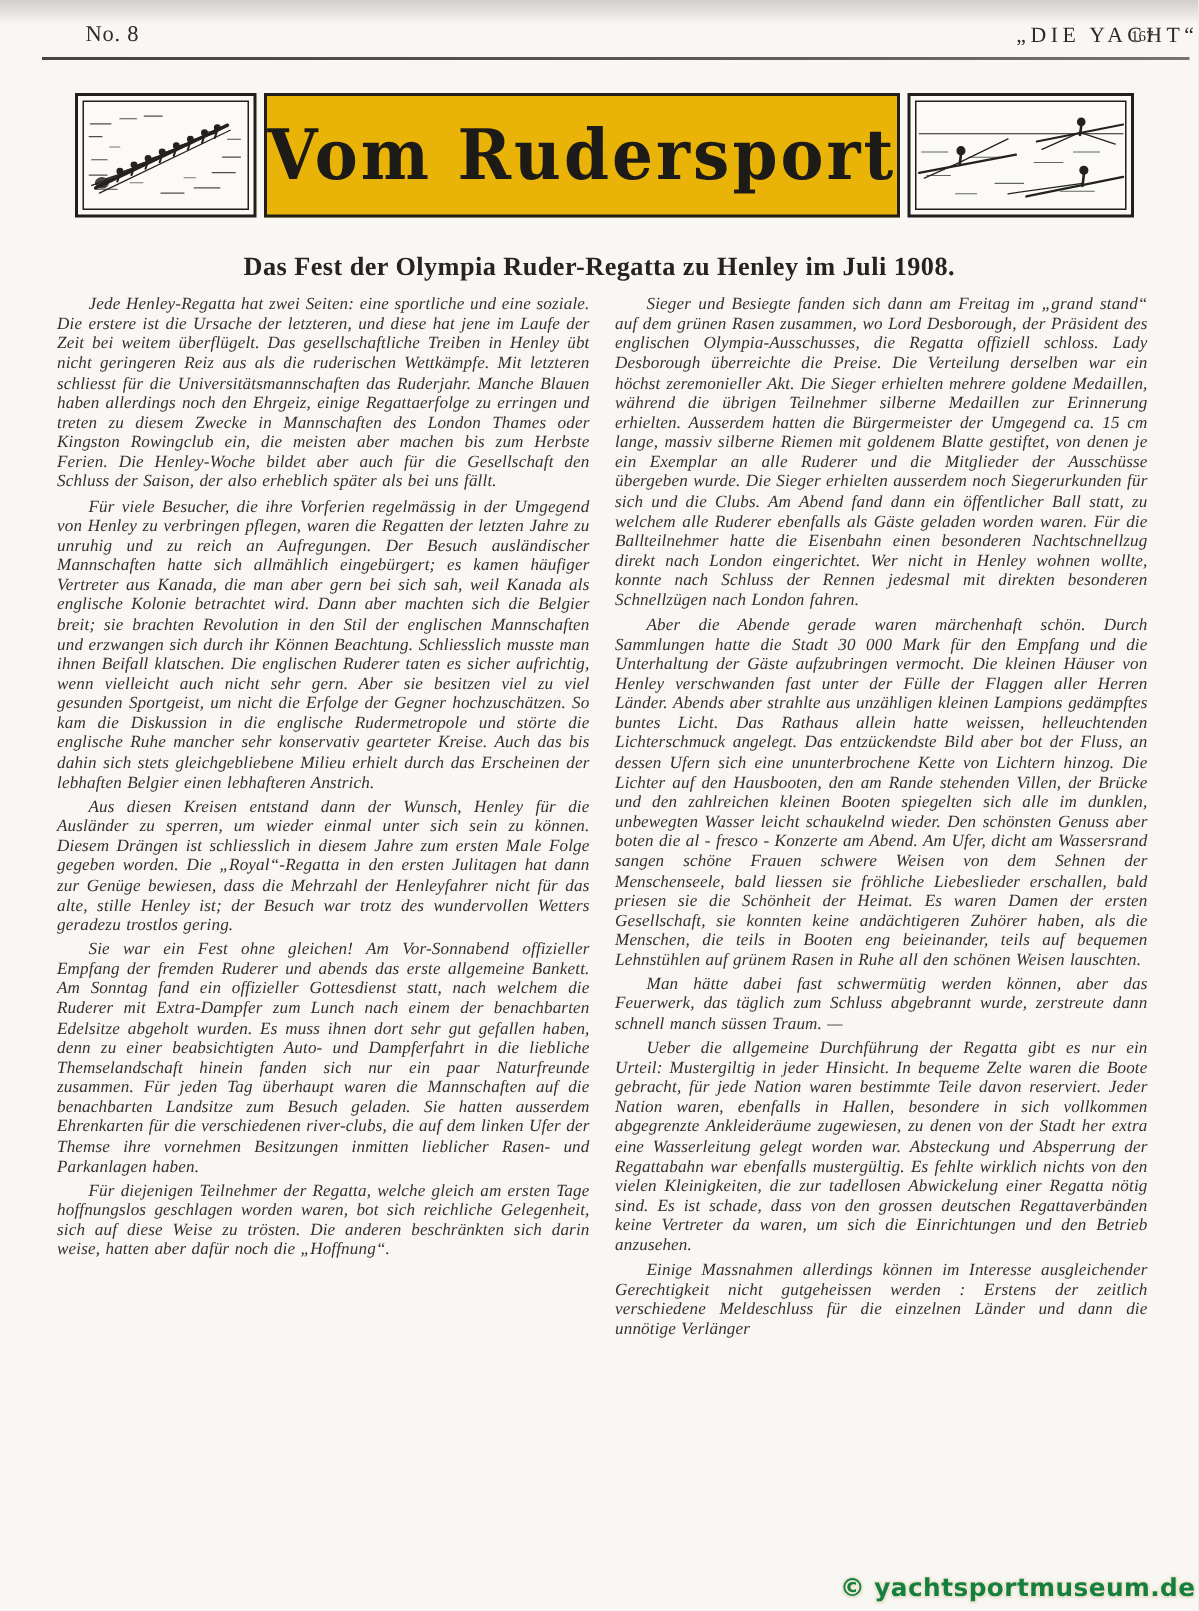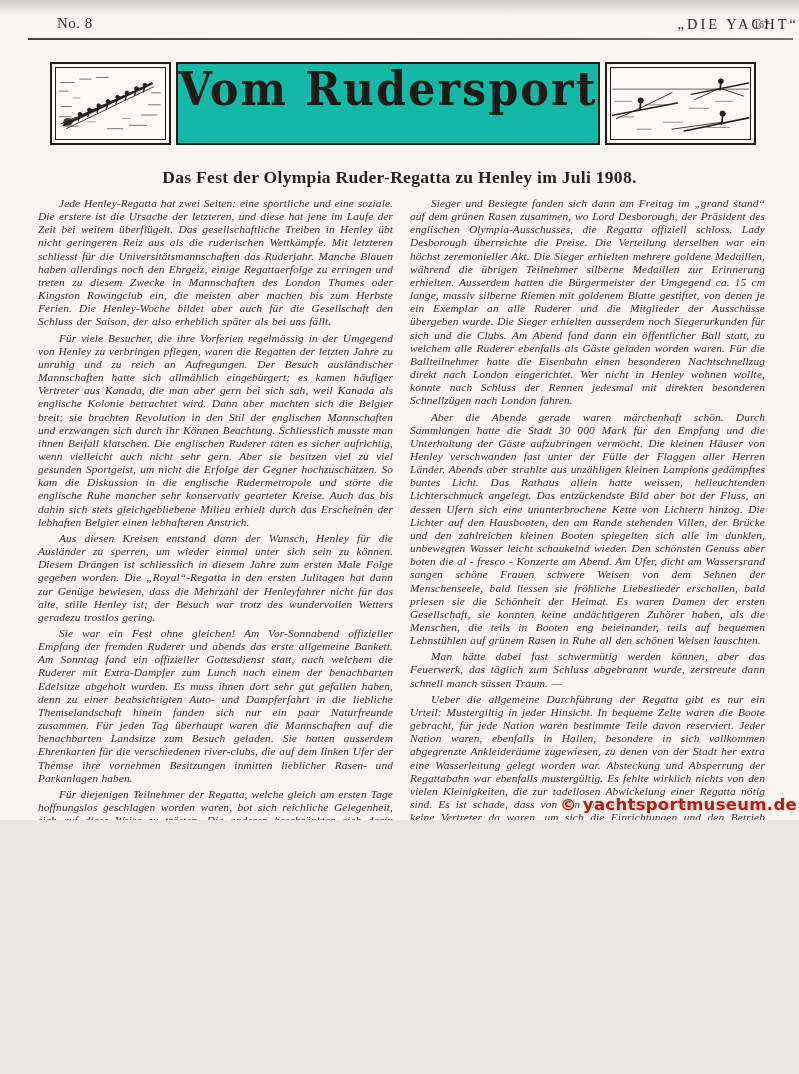--- a/index.html
+++ b/index.html
@@ -1,17 +1,17 @@
 <!DOCTYPE html>
 <html><head>
 <meta charset="utf-8">
 <style>
   html,body { margin:0; padding:0; background:#e9e8e4; }
   .page {
-    position:relative; width:799px; height:820px; margin:0 auto;
+    position:relative; width:799px; height:1074px; margin:0 auto;
     background:#f8f7f3; overflow:hidden;
     font-family:"Liberation Serif", serif; color:#2e2b26;
   }
   .page::before {
     content:""; position:absolute; left:0; top:0; right:0; height:16px;
     background:linear-gradient(180deg,#cfcecb 0%, rgba(248,247,243,0) 100%);
     pointer-events:none;
   }
   
   .issue   { position:absolute; left:57px;  top:15px; font-size:15px; letter-spacing:0.5px; }
@@ -19,22 +19,22 @@
   .pageno  { position:absolute; right:30px; top:19px; font-size:10px;margin-left:27px; }
   .rule    { position:absolute; top:38px; left:28px; right:6px; height:2px;
              background:linear-gradient(90deg,#46443f 0%, #5a5853 55%, #76746e 100%); }
   
   .banner { position:absolute; top:62px; left:50px; width:706px; height:83px; display:flex; }
   .art-box { border:2px solid #211f1b; background:#faf9f5; padding:3px; box-sizing:border-box; }
   .art-box .inner { border:1px solid #211f1b; width:100%; height:100%; box-sizing:border-box; overflow:hidden; background:#fbfaf7; }
   .art-box.left  { width:136px; }
   .art-box.right { width:170px; }
   .title-box {
-    flex:1; margin:0 5px; border:2px solid #211f1b; background:#14b8a6; box-sizing:border-box;
-    display:flex; align-items:flex-start; justify-content:center;
+    flex:1; margin:0 5px; border:2px solid #211f1b; background:#eab308; box-sizing:border-box;
+    display:flex; align-items:center; justify-content:center;
   }
   .banner-title {
     font-family:"DejaVu Serif", serif; font-weight:700; font-size:43px; color:#1d1b17;
     letter-spacing:2px; transform:scaleY(1.08); white-space:nowrap;
   }
   svg { display:block; width:100%; height:100%; }
   
   .article-title {
     position:absolute; top:166px; left:0; right:0; margin:1px; text-align:center;
     font-size:17.5px; font-weight:700; color:#272420; letter-spacing:0.3px;
@@ -43,21 +43,21 @@
   .col {
     width:355px; text-align:justify; font-size:11.4px; line-height:13.15px;
     color:#34312b; letter-spacing:0.1px; word-spacing:0.6px;
   }
   .col p { margin:0; text-indent:21px;font-style:italic; }
   .col p + p { margin-top:3px; }
   
   .watermark {
     position:absolute; right:2px; bottom:6px;
     font-family:"DejaVu Sans", sans-serif; font-weight:700; font-size:16.5px;
-    color:#b91c1c; letter-spacing:0.3px;
+    color:#15803d; letter-spacing:0.3px;
     text-shadow:0 0 2px #f2e9da, 0 0 4px #f2e9da, 1px 1px 0 #ece2d1, -1px -1px 0 #ece2d1, 1px -1px 0 #ece2d1, -1px 1px 0 #ece2d1;
   }
 </style>
 </head>
 <body>
 
 <div class="page">
 
   <span class="issue">No. 8</span>
   <span class="journal">„DIE YACHT“</span>

